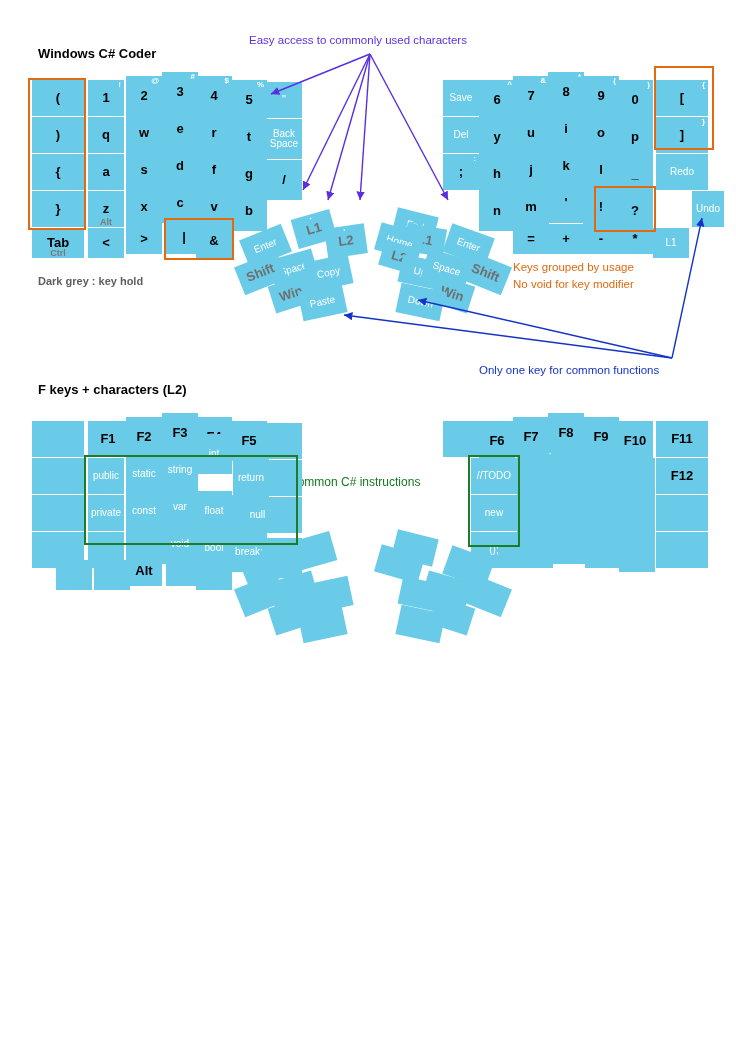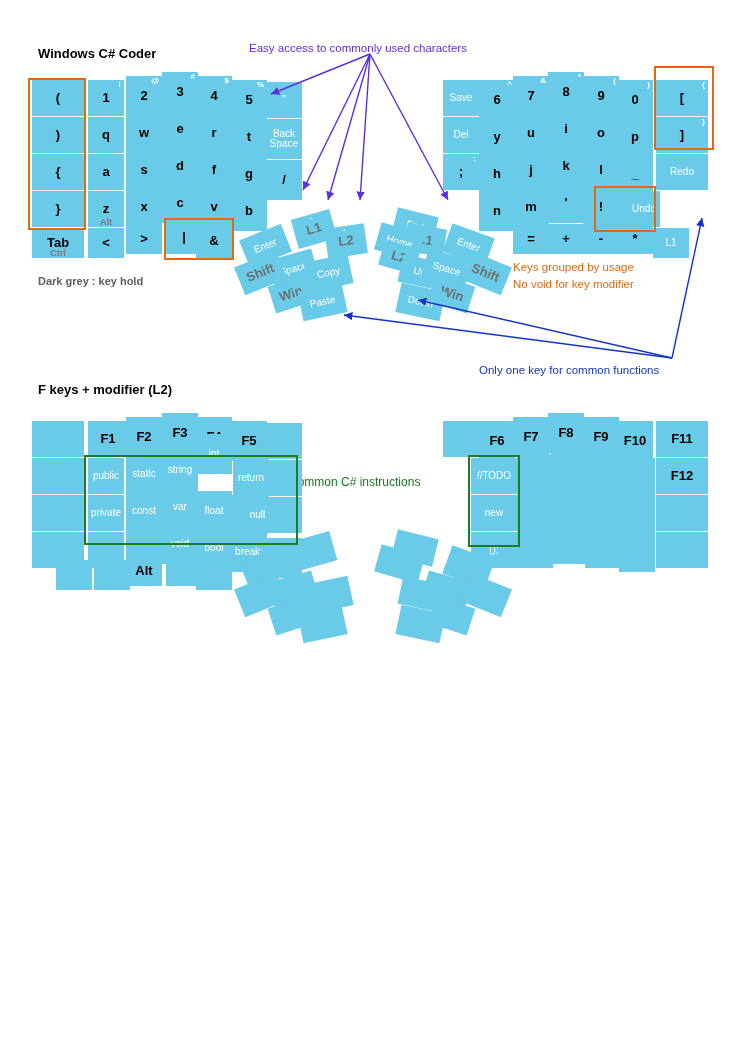--- a/index.html
+++ b/index.html
@@ -131,23 +131,23 @@
     height: 1041px;
     pointer-events: none;
   }
 </style>
 </head>
 <body>
 
 <div class="stage">
 
   <div class="title" style="left:38px; top:46px;">Windows C# Coder</div>
-  <div class="title" style="left:38px; top:382px;">F keys + modifier (L2)</div>
+  <div class="title" style="left:38px; top:382px;">F keys + characters (L2)</div>
 
-  <div class="note-purple" style="left:249px; top:34px;margin-top:8px;">Easy access to commonly used characters</div>
+  <div class="note-purple" style="left:249px; top:34px;">Easy access to commonly used characters</div>
   <div class="note-orange" style="left:513px; top:261px;">Keys grouped by usage</div>
   <div class="note-orange" style="left:513px; top:278px;">No void for key modifier</div>
   <div class="note-blue" style="left:479px; top:364px;">Only one key for common functions</div>
   <div class="note-grey" style="left:38px; top:275px;">Dark grey : key hold</div>
   <div class="note-green" style="left:289px; top:475px;">Common C# instructions</div>
 
   <div id="keys-root">
       <div class="key letter" style="left: 32px; top: 80px; width: 52px; height: 36px;">
         <span class="main" style="white-space: pre-line;">(</span>
       </div>
@@ -331,21 +331,21 @@
       </div>
       <div class="key letter" style="left: 548px; top: 183px; width: 36px; height: 40px;">
         <span class="main" style="white-space: pre-line;">'</span>
       </div>
       <div class="key letter" style="left: 583px; top: 187px; width: 36px; height: 40px;">
         <span class="main" style="white-space: pre-line;">!</span>
       </div>
       <div class="key letter" style="left: 617px; top: 191px; width: 36px; height: 40px;">
         <span class="main" style="white-space: pre-line;">?</span>
       </div>
-      <div class="key small" style="left: 628px; top: 191px; width: 32px; height: 36px;">
+      <div class="key small" style="left: 692px; top: 191px; width: 32px; height: 36px;">
         <span class="main" style="white-space: pre-line;">Undo</span>
       </div>
       <div class="key letter" style="left: 513px; top: 224px; width: 36px; height: 30px;">
         <span class="main" style="white-space: pre-line;">=</span>
       </div>
       <div class="key letter" style="left: 548px; top: 224px; width: 36px; height: 30px;">
         <span class="main" style="white-space: pre-line;">+</span>
       </div>
       <div class="key letter" style="left: 583px; top: 224px; width: 36px; height: 30px;">
         <span class="main" style="white-space: pre-line;">-</span>

